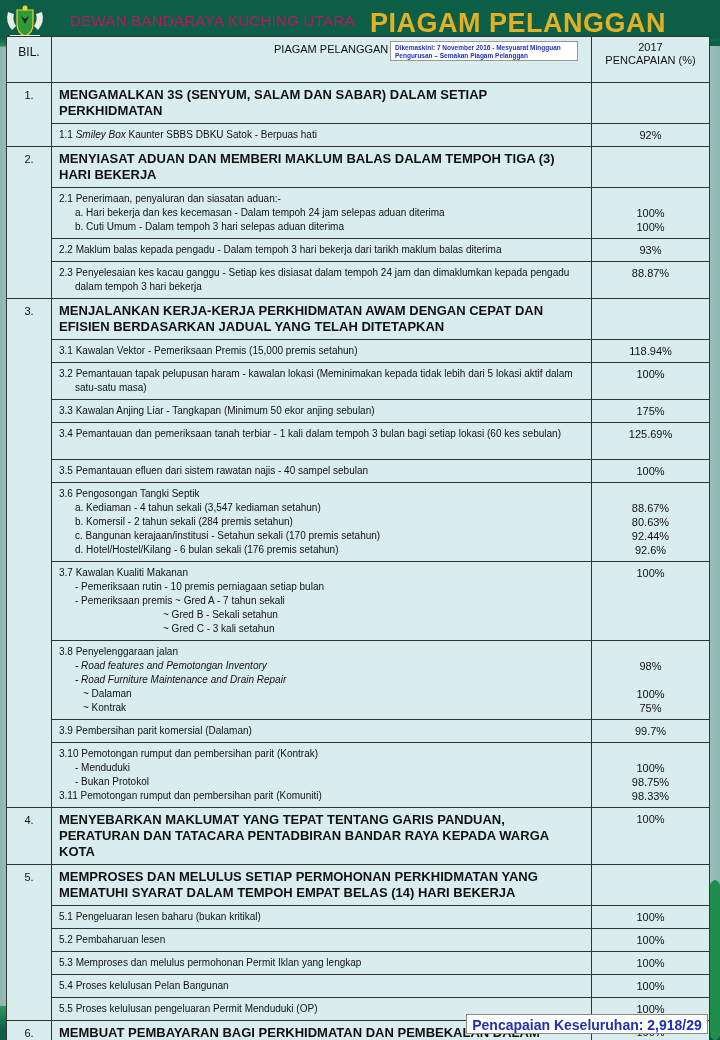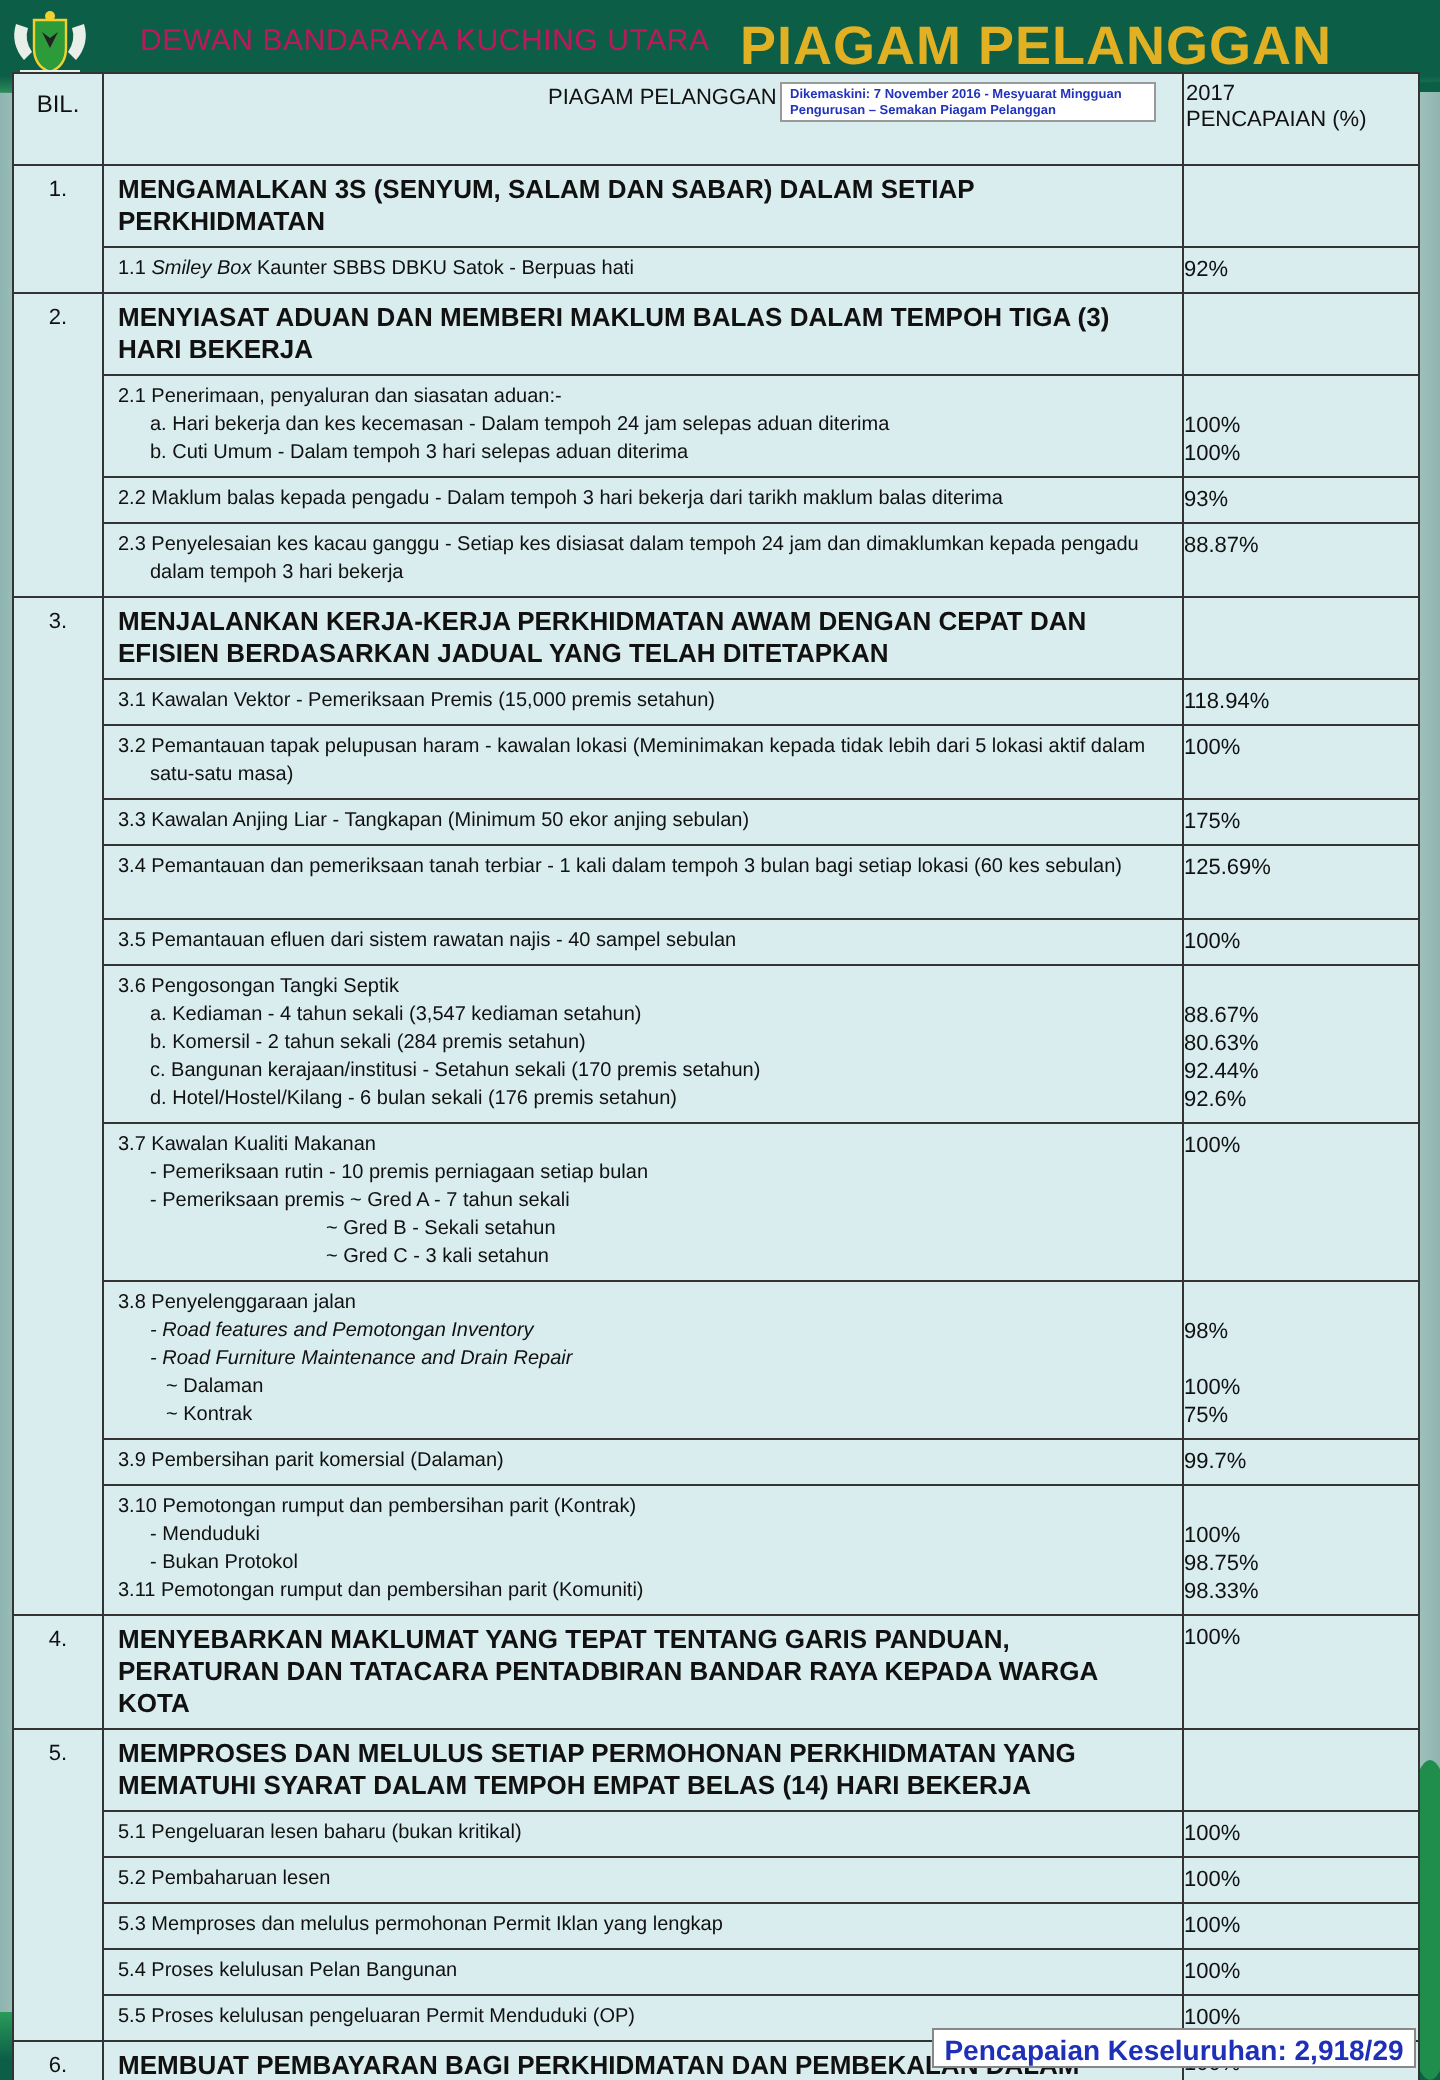--- a/index.html
+++ b/index.html
@@ -14,21 +14,21 @@
     background:linear-gradient(180deg,#2a9b5a 0%,#0c5e47 70%);}
   .right-swoosh{position:absolute;right:-10px;top:880px;width:30px;height:160px;
     border-radius:50%;background:#1f8e4c;}
   .logo{position:absolute;left:4px;top:4px;width:42px;height:38px;}
   .org{position:absolute;left:70px;top:12px;color:#be185d;font-size:15px;letter-spacing:0.3px;}
   .title{position:absolute;left:370px;top:8px;color:#e2b123;font-size:27px;font-weight:bold;letter-spacing:0.5px;}
   table{position:absolute;left:6px;top:36px;width:704px;border-collapse:collapse;
     background:#d9ecee;font-size:10px;color:#111;}
   td,th{border:1px solid #333;vertical-align:top;}
   .col-bil{width:42px;text-align:center;}
-  .col-pct{width:115px;text-align:left;}
+  .col-pct{width:115px;text-align:center;}
   th{font-weight:normal;background:#d9ecee;height:36px;}
   .hdr-bil{font-size:12px;padding-top:8px;}
   .hdr-main{position:relative;font-size:11px;text-align:left;}
   .hdr-main .lbl{position:absolute;left:222px;top:6px;}
   .hdr-note{position:absolute;left:338px;top:4px;width:188px;height:20px;background:#fff;border:1px solid #999;
     color:#2233bb;font-size:6.5px;font-weight:bold;padding:2px 4px;line-height:8px;box-sizing:border-box;}
   .hdr-pct{font-size:11px;line-height:13px;padding-top:4px;}
   td.num{padding:6px 0;font-size:11px;}
   td.sec{font-weight:bold;font-size:13px;padding:4px 7px;line-height:16px;height:14px;}
   td.item{padding:4px 7px;line-height:14px;}

